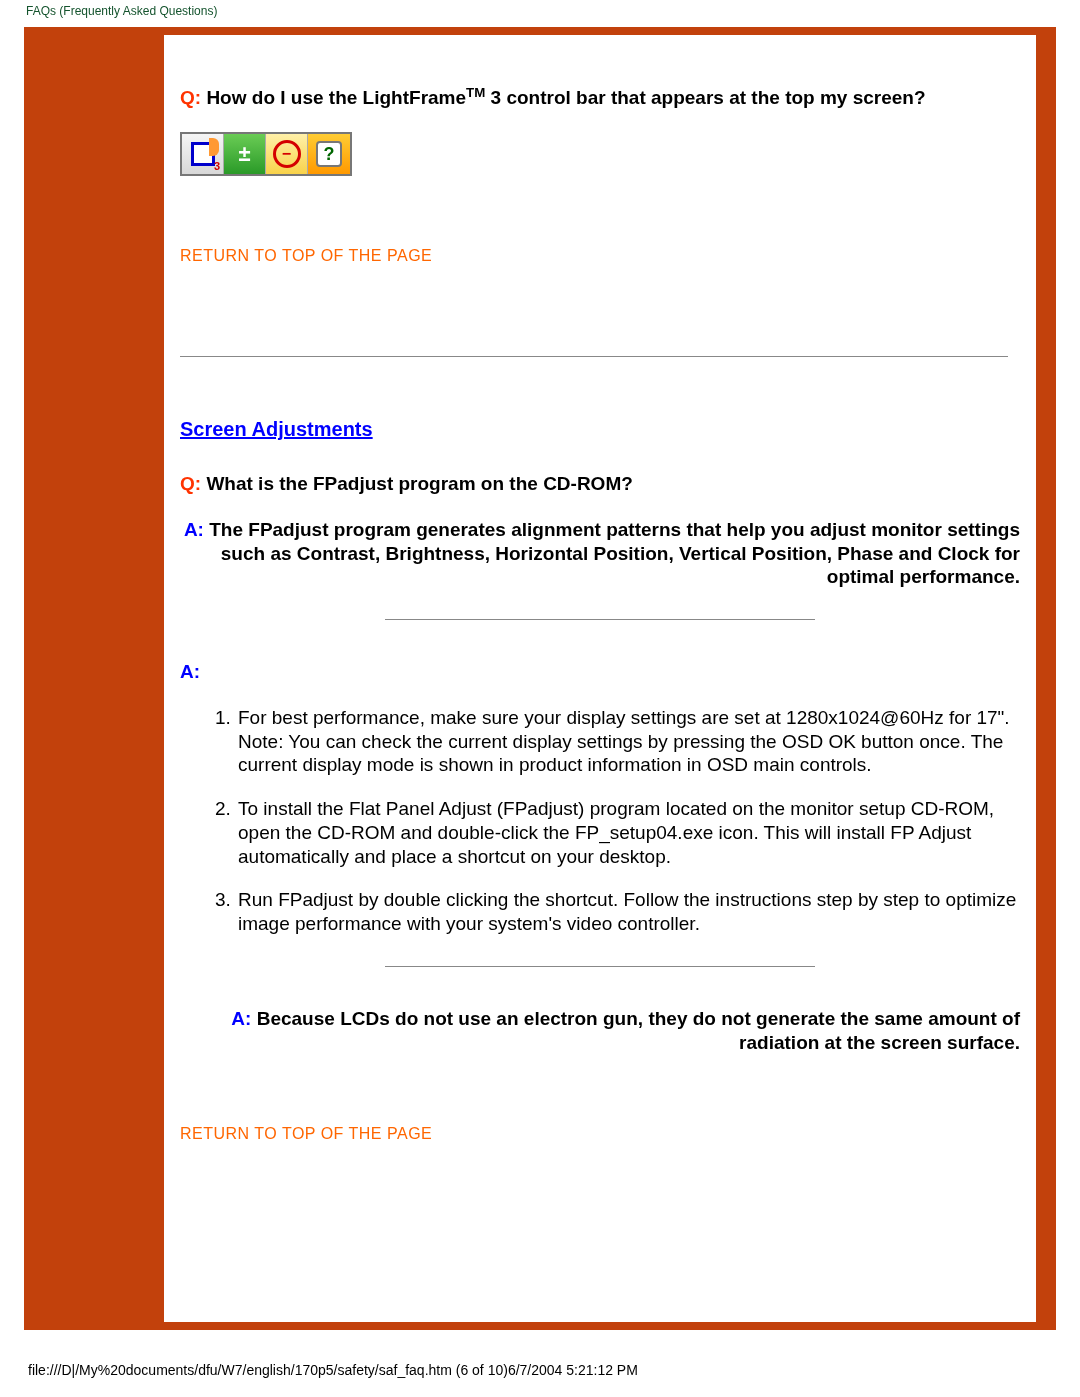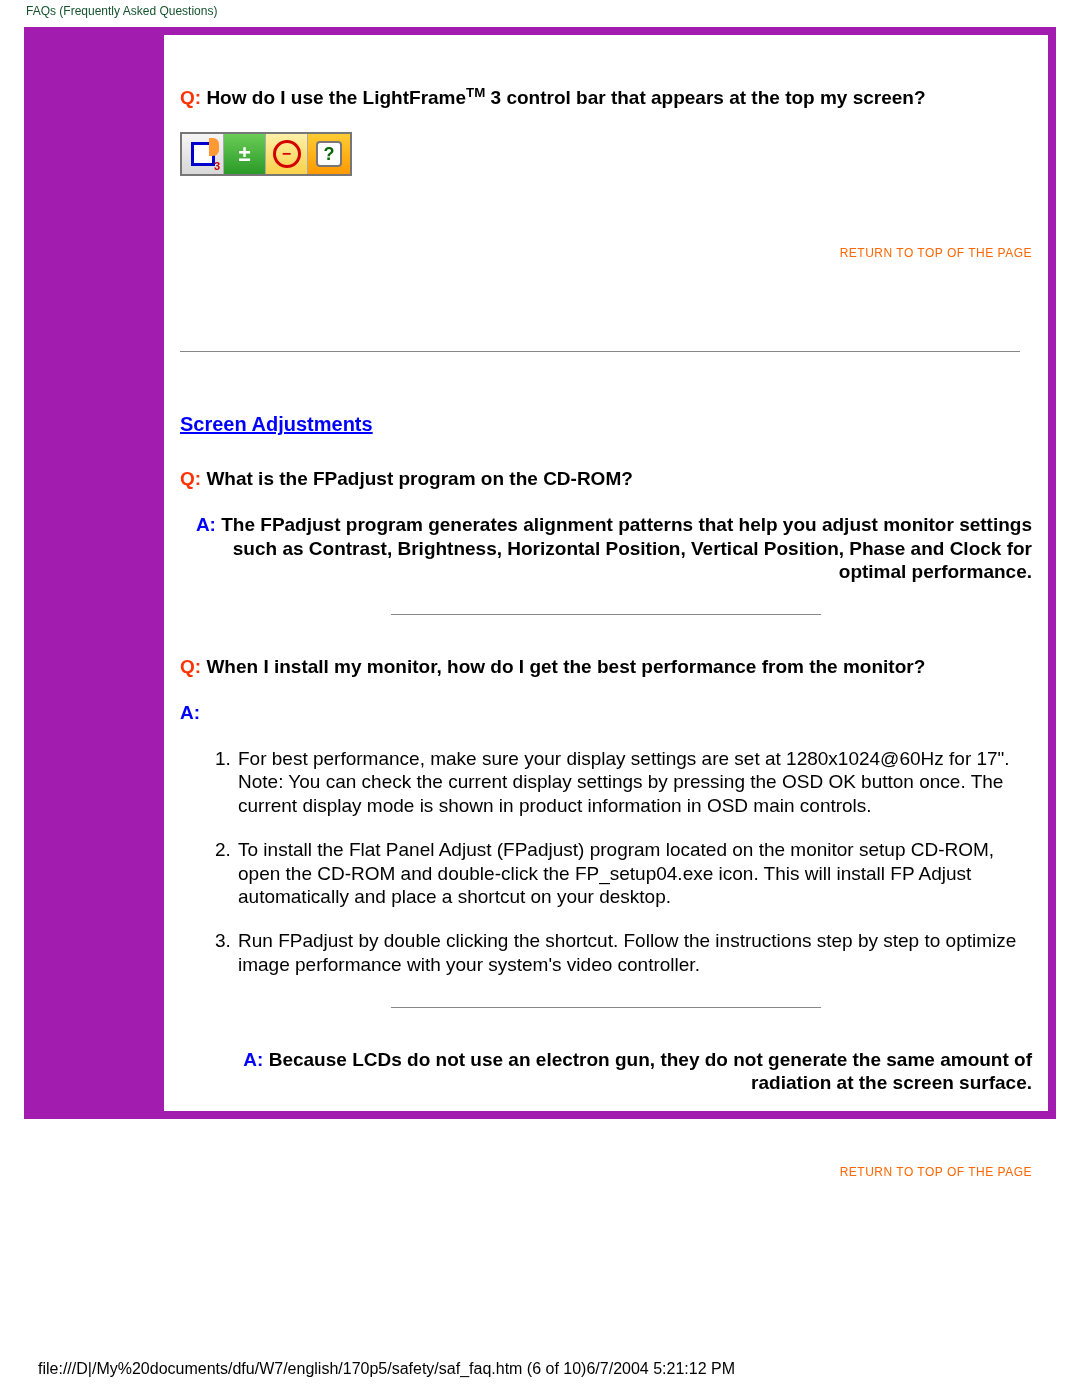--- a/index.html
+++ b/index.html
@@ -17,43 +17,43 @@
     position: relative;
     box-sizing: border-box;
   }
   .header-bar {
     font-size: 12px;
     color: #14532d;
     padding: 4px 0 8px 26px;
   }
   .outer-frame {
     margin: 0 24px;
-    background: #a21caf;
-    padding: 8px 8px 8px 8px;
+    background: #c2410c;
+    padding: 8px 20px 8px 8px;
     box-sizing: border-box;
-    height: 1092px;
+    height: 1303px;
   }
   .inner-white {
     background: #fff;
     margin-left: 132px;
     height: 100%;
     padding: 50px 16px 20px 16px;
     box-sizing: border-box;
     position: relative;
   }
   .q-label { color: #ff3300; font-weight: bold; }
   .a-label { color: #0000ff; font-weight: bold; }
   .bold { font-weight: bold; }
   .sup { font-size: 0.7em; vertical-align: super; }
   .para { margin: 0 0 22px 0; }
   .para2 { margin: 0 0 18px 0; text-align: right; }
   .return-link {
-    text-align: right;
+    text-align: left;
     color: #ff6600;
-    font-size: 12px;
+    font-size: 16px;
     letter-spacing: 0.5px;
     margin: 58px 0 0 0;
   }
   hr.full {
     border: none;
     border-top: 1.5px solid #888;
     margin: 90px 12px 60px 0;
   }
   hr.short {
     border: none;
@@ -92,23 +92,23 @@
   .tb1 .corner { position:absolute; top:4px; right:4px; width:10px;height:18px; background:#ff9933; border-radius:0 6px 6px 0;}
   .tb2 { background: linear-gradient(#6acc55,#2a9a28); color:#fff; }
   .tb3 { background: linear-gradient(#fff0a8,#f8d24a); color:#d40000; }
   .tb3 .circ { width:22px;height:22px;border:3px solid #d40000;border-radius:50%;display:flex;align-items:center;justify-content:center;font-size:16px;}
   .tb4 { background: linear-gradient(#ffcc33,#ff9900); color:#006600; }
   .tb4 .qbox { width:22px;height:22px;border:2px solid #777;border-radius:4px;background:#fff;display:flex;align-items:center;justify-content:center;font-size:18px;font-weight:bold;}
   ol.steps { margin: 6px 0 0 0; padding-left: 56px; }
   ol.steps li { margin-bottom: 4px; padding-left: 2px; line-height:1.25;margin-top:20px; }
   .footer-path {
     position: absolute;
-    left: 38px;
+    left: 28px;
     bottom: 18px;
-    font-size: 16px;
+    font-size: 14px;
     color: #000;
   }
 </style>
 </head>
 <body>
 
 <div class="page">
 
   <div class="header-bar">FAQs (Frequently Asked Questions)</div>
 
@@ -148,23 +148,20 @@
         <span class="q-label">Q:</span><span class="bold"> What is the FPadjust program on the CD-ROM?</span>
       </div>
       <div class="para2 bold">
         <span class="a-label">A:</span><span> The FPadjust program generates alignment patterns that help you adjust monitor settings such as Contrast, Brightness, Horizontal Position, Vertical Position, Phase and Clock for optimal performance.</span>
       </div>
 
       <hr class="short">
 
       
       <div class="para">
-        <span class="q-label">Q:</span><span class="bold"> When I install my monitor, how do I get the best performance from the monitor?</span>
-      </div>
-      <div class="para">
         <span class="a-label">A:</span>
       </div>
       <ol class="steps">
         <li>For best performance, make sure your display settings are set at 1280x1024@60Hz for 17". Note: You can check the current display settings by pressing the OSD OK button once. The current display mode is shown in product information in OSD main controls.</li>
         <li>To install the Flat Panel Adjust (FPadjust) program located on the monitor setup CD-ROM, open the CD-ROM and double-click the FP_setup04.exe icon. This will install FP Adjust automatically and place a shortcut on your desktop.</li>
         <li>Run FPadjust by double clicking the shortcut. Follow the instructions step by step to optimize image performance with your system's video controller.</li>
       </ol>
 
       <hr class="short">
 

